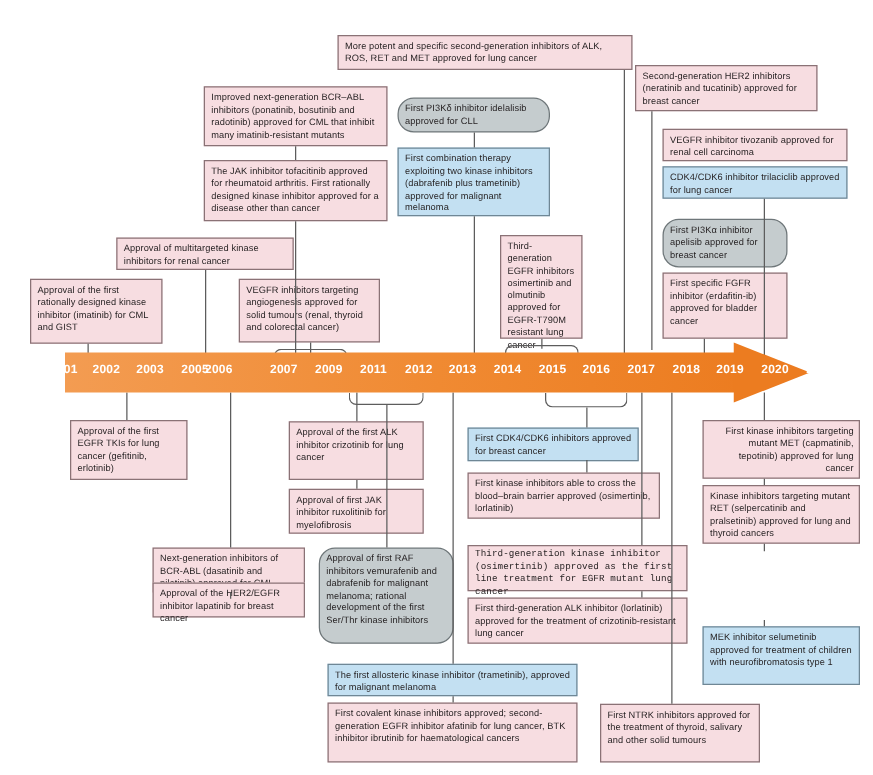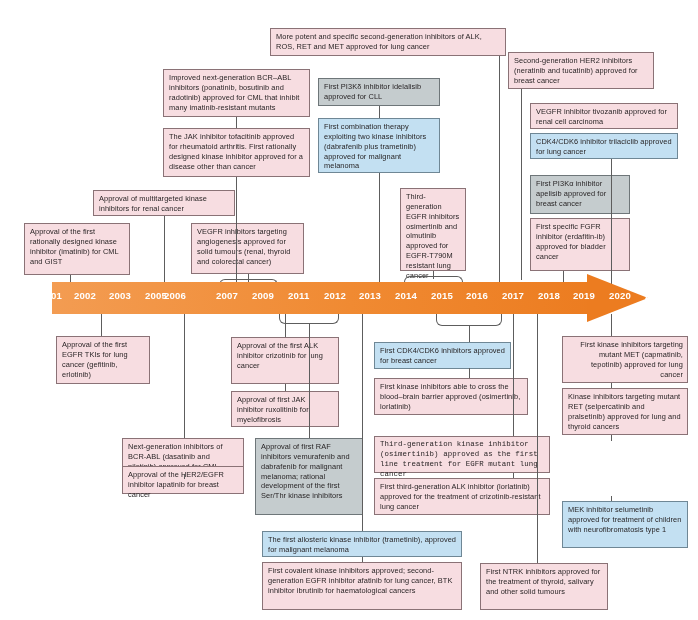--- a/index.html
+++ b/index.html
@@ -5,21 +5,21 @@
   html,body{margin:0;padding:0;background:#ffffff;}
   body{width:698px;height:620px;position:relative;overflow:hidden;
        font-family:"Liberation Sans","DejaVu Sans",sans-serif;color:#231f20;}
   #stage{position:relative;width:698px;height:620px;}
 
   .box{position:absolute;box-sizing:border-box;border:1px solid #7a6f72;
        padding:3px 4px 3px 5px;font-size:7.4px;line-height:1.33;
        color:#231f20;letter-spacing:0.01em;}
   .pink{background:#f7dde1;border-color:#8a7276;}
   .blue{background:#c3e0f2;border-color:#6f8795;}
-  .gray{background:#c5ccce;border-color:#6e7679;}
+  .gray{background:#c5ccce;border-color:#6e7679;border-radius:13px;}
 
   
   .ln{position:absolute;background:#5d5d5d;}
   .vl{width:1px;}
 
   
   .brk{position:absolute;border:1px solid #5d5d5d;border-top:none;
        border-bottom:none;box-sizing:border-box;}
   .brk.down{border-top:1px solid #5d5d5d;border-radius:6px 6px 0 0;
             border-bottom:none;}

